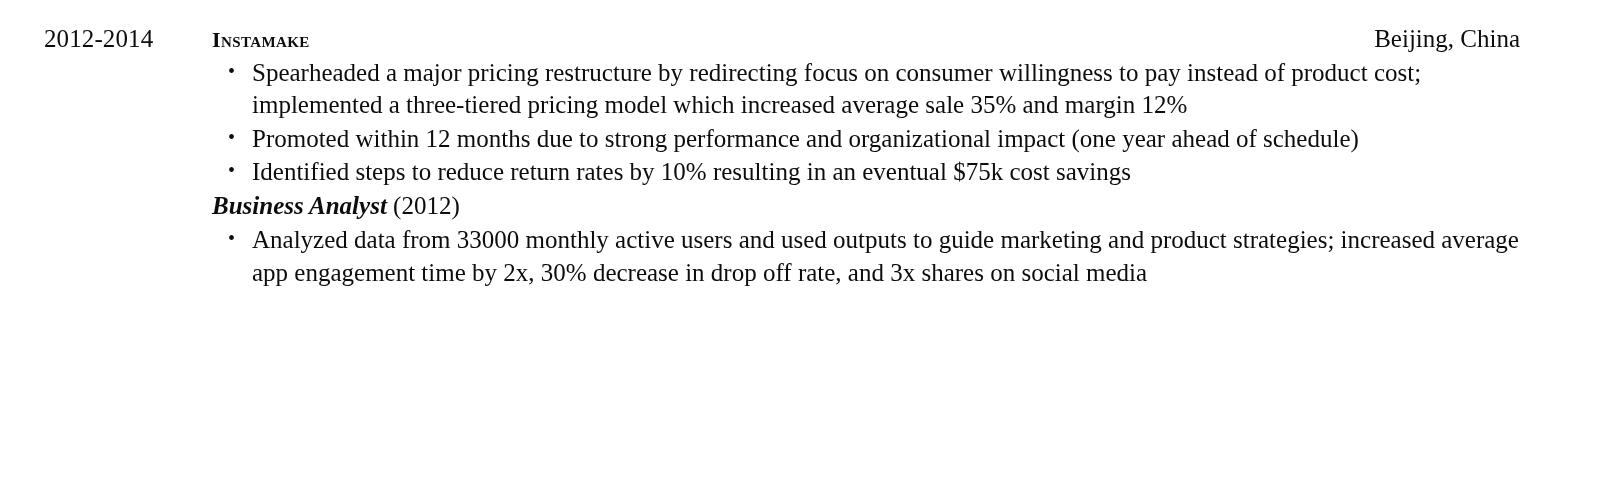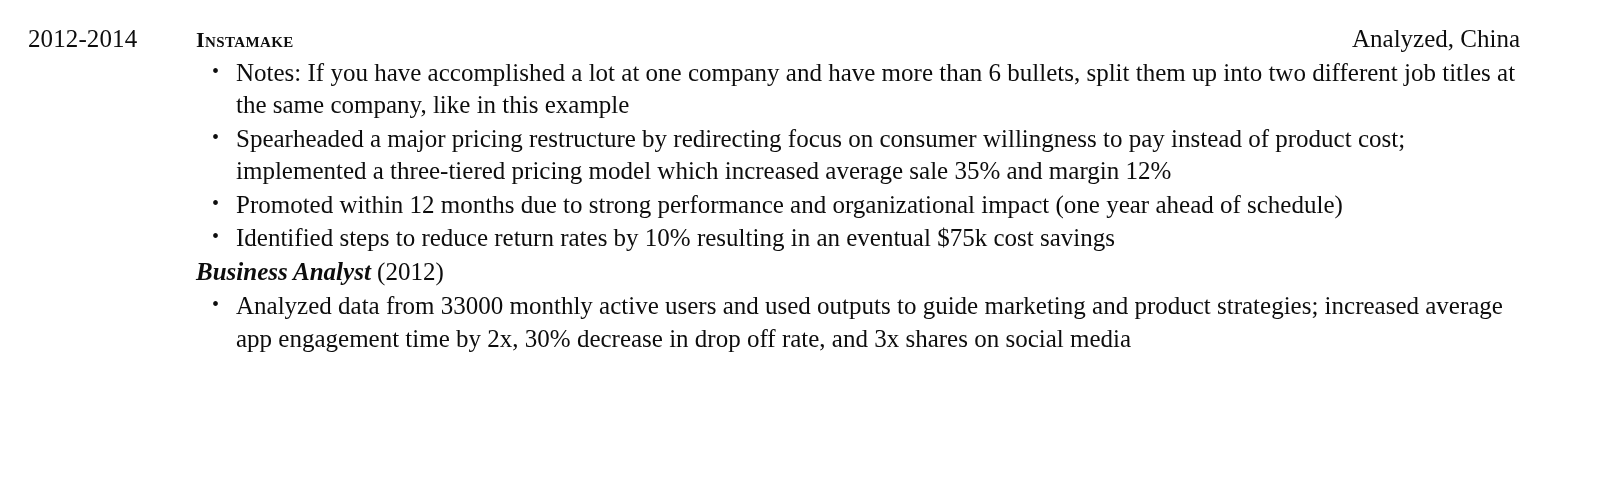--- a/index.html
+++ b/index.html
@@ -12,21 +12,21 @@
     height: 500px;
     font-family: "Liberation Serif", "DejaVu Serif", serif;
     color: #0d0d0d;
     overflow: hidden;
   }
   .page {
     position: relative;
     width: 1600px;
     height: 443px;
     box-sizing: border-box;
-    padding: 24px 80px 0 28px;
+    padding: 24px 80px 0 44px;
   }
 
   
   .entry-header {
     display: flex;
     align-items: baseline;
     width: 100%;
   }
   .dates {
     flex: 0 0 168px;
@@ -97,28 +97,27 @@
   }
 </style>
 </head>
 <body>
 
 <div class="page">
 
   <div class="entry-header">
     <div class="dates">2012-2014</div>
     <div class="company">Instamake</div>
-    <div class="location">Analyzed, China</div>
+    <div class="location">Beijing, China</div>
   </div>
 
   <div class="body-block">
 
     <div class="role-block role-block-1">
       <ul class="bullets">
-        <li>Notes: If you have accomplished a lot at one company and have more than 6 bullets, split them up into two different job titles at the same company, like in this example</li>
         <li>Spearheaded a major pricing restructure by redirecting focus on consumer willingness to pay instead of product cost; implemented a three-tiered pricing model which increased average sale 35% and margin 12%</li>
         <li>Promoted within 12 months due to strong performance and organizational impact (one year ahead of schedule)</li>
         <li>Identified steps to reduce return rates by 10% resulting in an eventual $75k cost savings</li>
       </ul>
     </div>
 
     <div class="role-block role-block-2">
       <div class="role-line">
         <span class="role-title">Business Analyst</span><span>&nbsp;</span><span class="role-years">(2012)</span>
       </div>

